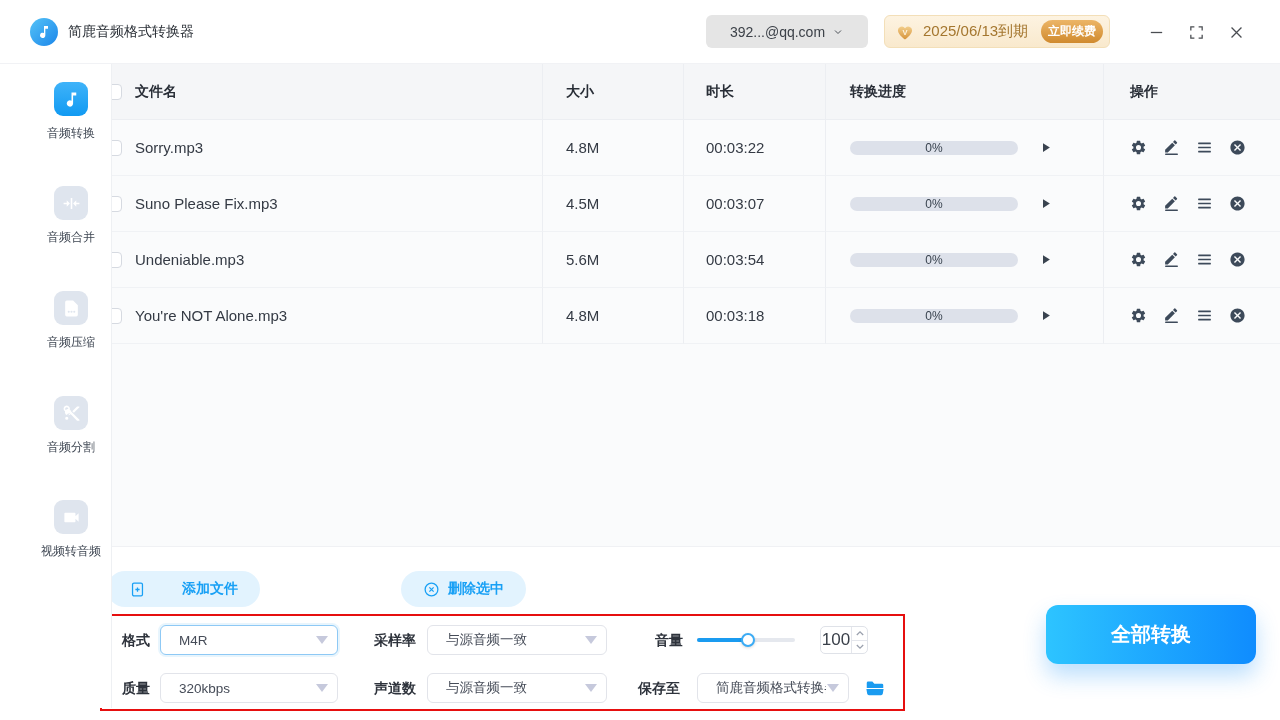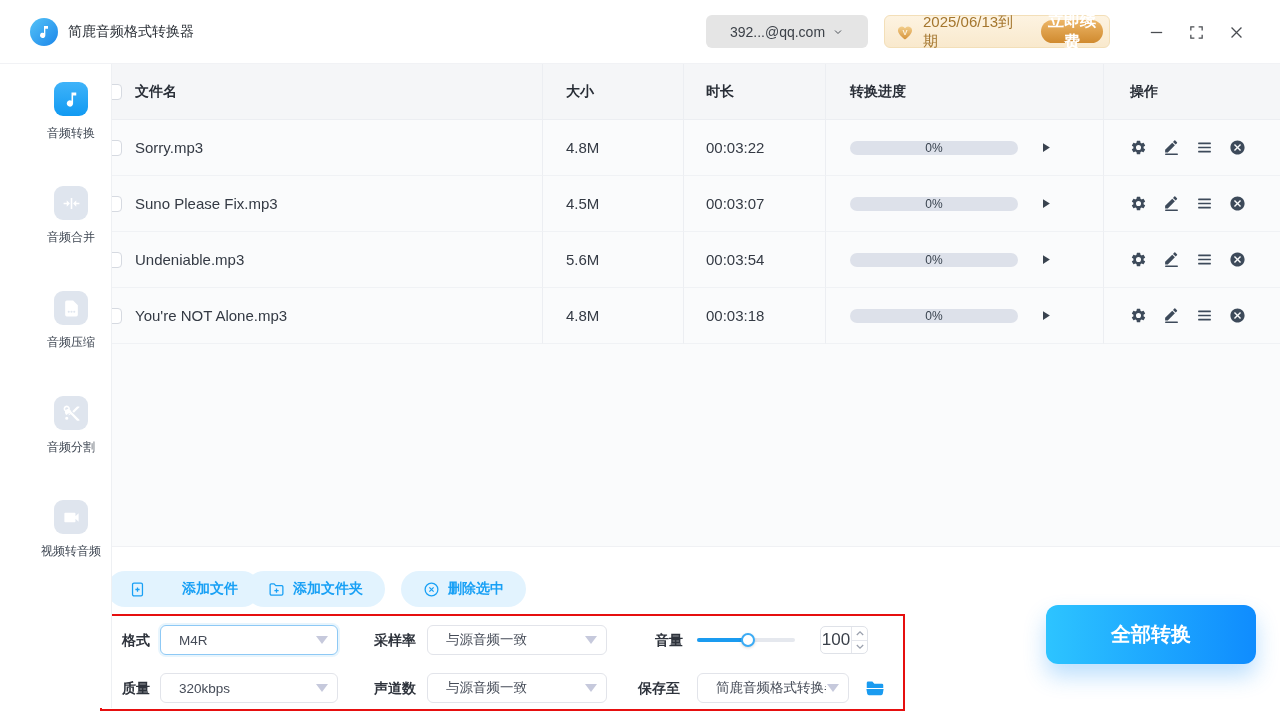--- a/index.html
+++ b/index.html
@@ -18,23 +18,23 @@
   .account-pill { position:absolute; left:706px; top:15px; width:162px; height:33px;
     background:#e5e5e5; border-radius:6px; display:flex; align-items:center; justify-content:center;
     gap:7px; font-size:14px; color:#3c4148; cursor:default; }
   .account-pill svg { width:12px; height:12px; stroke:#4c5158; stroke-width:2; fill:none; }
 
   .vip-badge { position:absolute; left:884px; top:15px; width:226px; height:33px;
     background:linear-gradient(180deg,#fdf3e1,#f9e9cd); border:1px solid #f3dfb8; border-radius:6px;
     display:flex; align-items:center; padding:0 6px 0 10px; gap:8px; }
   .vip-badge .expiry { font-size:15px; color:#a4762e; flex:1; }
   .renew-btn { width:62px; height:23px; border:none; border-radius:12px;
-    background:linear-gradient(180deg,#ecb567,#d08a2e); color:#fff; font-size:16px; font-weight:700;
+    background:linear-gradient(180deg,#ecb567,#d08a2e); color:#fff; font-size:12px; font-weight:700;
     display:flex; align-items:center; justify-content:center; cursor:pointer;
-    font-family:inherit;margin-left:9px; }
+    font-family:inherit; }
 
   .win-btn { position:absolute; top:20px; width:24px; height:24px; display:flex; align-items:center;
     justify-content:center; cursor:pointer; background:none; border:none; }
   .win-btn svg { width:17px; height:17px; stroke:#4a4d52; stroke-width:1.8; fill:none; }
   .win-min { left:1144px; } .win-max { left:1184px; } .win-close { left:1224px; }
 
   
   .sidebar { position:absolute; left:0; top:52px; width:82px; height:656px;
     background:#fff; border-right:1px solid #eef0f3; z-index:4;margin-left:30px; }
   .side-item { position:absolute; left:0; width:82px; display:flex; flex-direction:column;
@@ -389,27 +389,20 @@
 </div>
 
   <div class="bottom">
     <button class="pill-btn pb-1">
       <svg viewBox="0 0 24 24">
           <rect x="5" y="3" width="14" height="18" rx="2"></rect>
           <path d="M12 9v6M9 12h6"></path>
         </svg>
       <span>添加文件</span>
     </button>
-    <button class="pill-btn pb-2">
-      <svg viewBox="0 0 24 24">
-          <path d="M3 7V5.5A1.5 1.5 0 014.5 4h4L11 6.5h8.5A1.5 1.5 0 0121 8v10a2 2 0 01-2 2H5a2 2 0 01-2-2V7z"></path>
-          <path d="M12 10.5v6M9 13.5h6"></path>
-        </svg>
-      <span>添加文件夹</span>
-    </button>
     <button class="pill-btn pb-3">
       <svg viewBox="0 0 24 24">
           <circle cx="12" cy="12" r="9"></circle>
           <path d="M9 9l6 6M15 9l-6 6"></path>
         </svg>
       <span>删除选中</span>
     </button>
 
     <div class="settings-panel">
       <span class="set-label row1" style="left:20px">格式</span>

